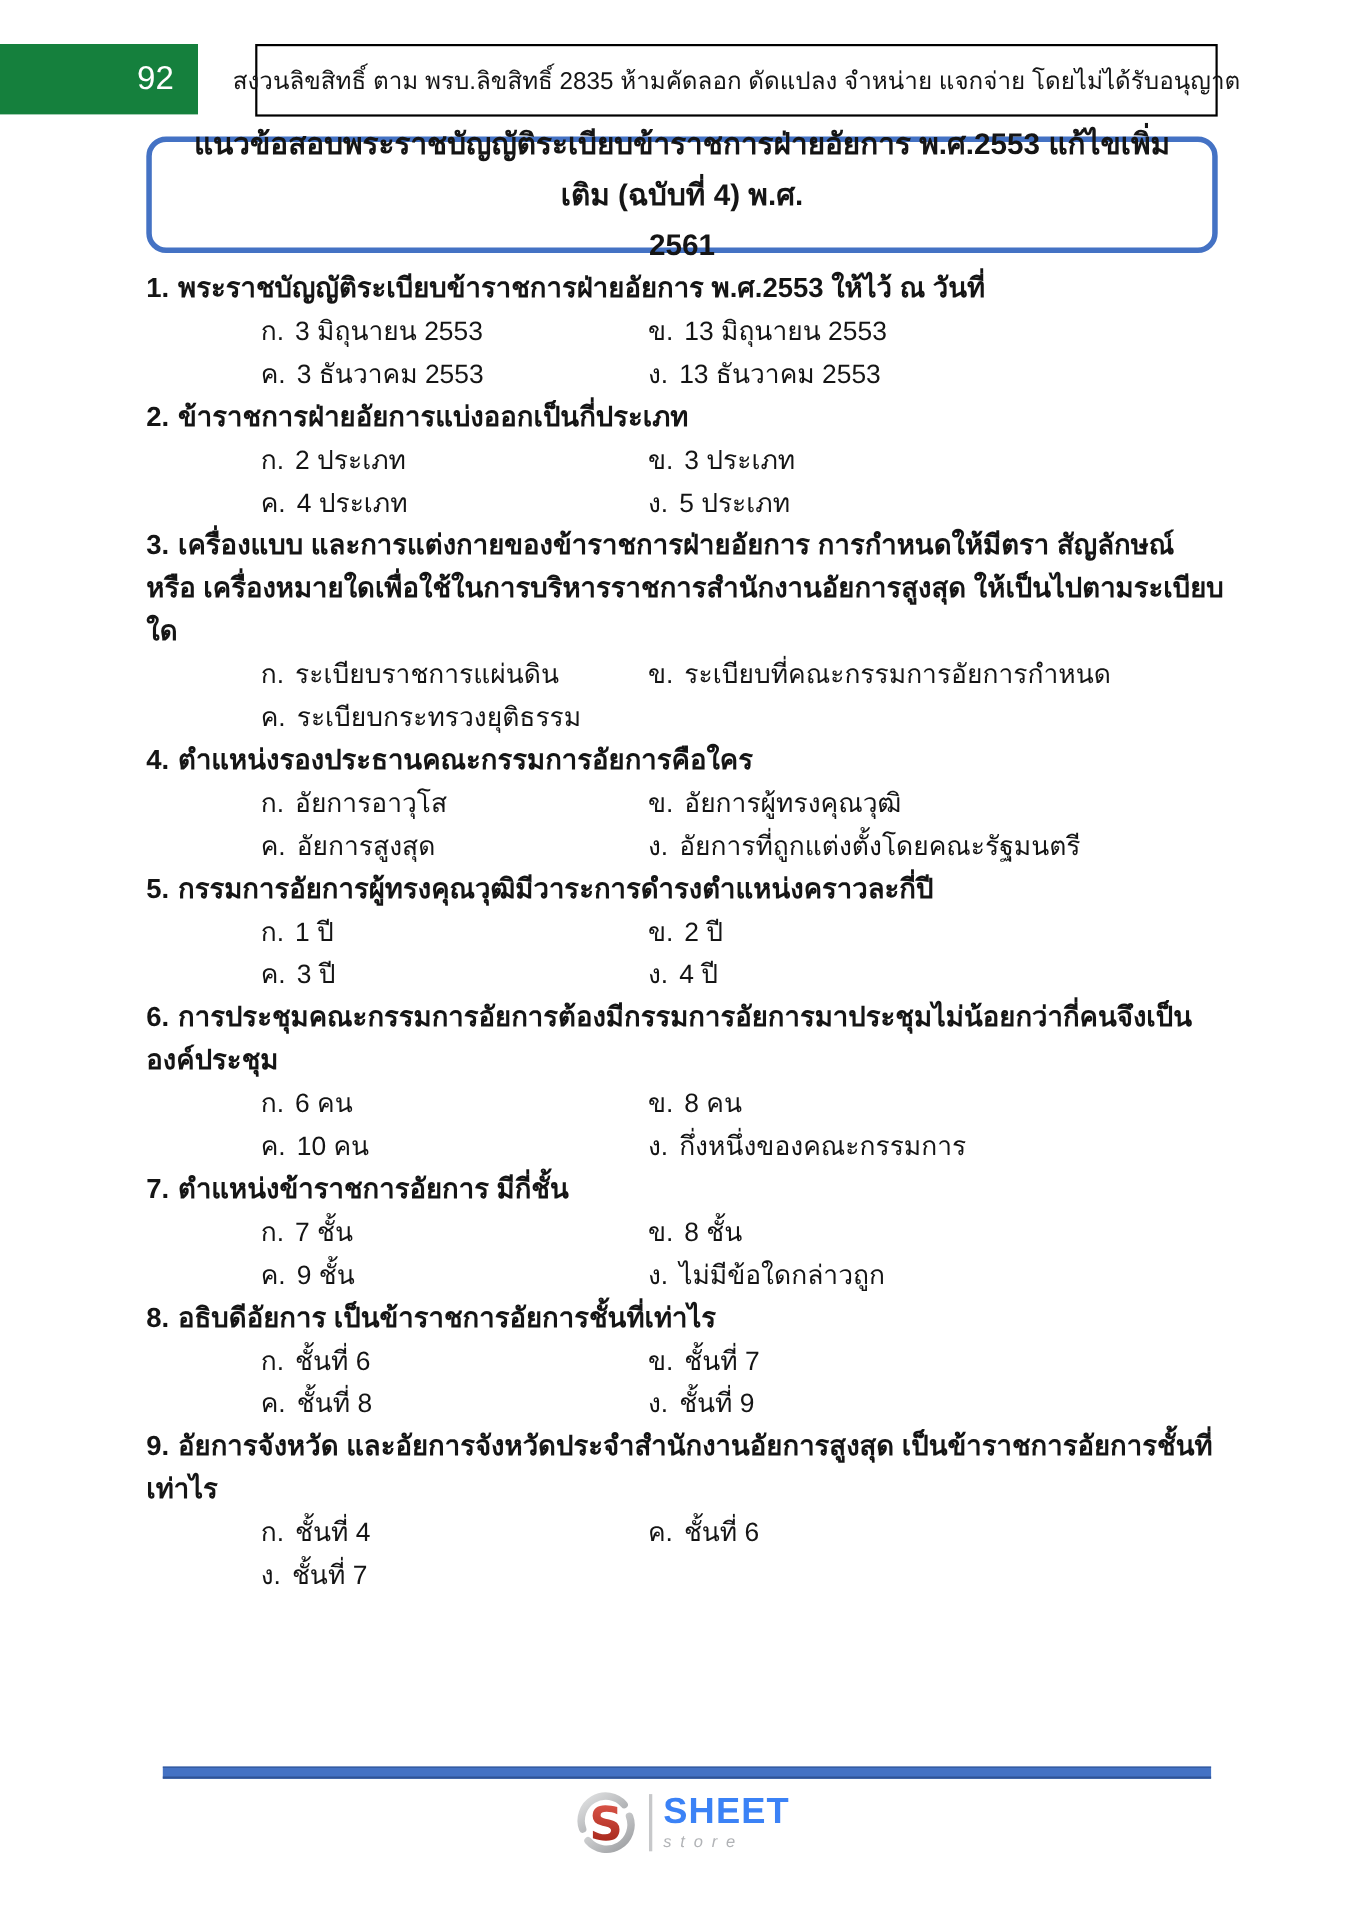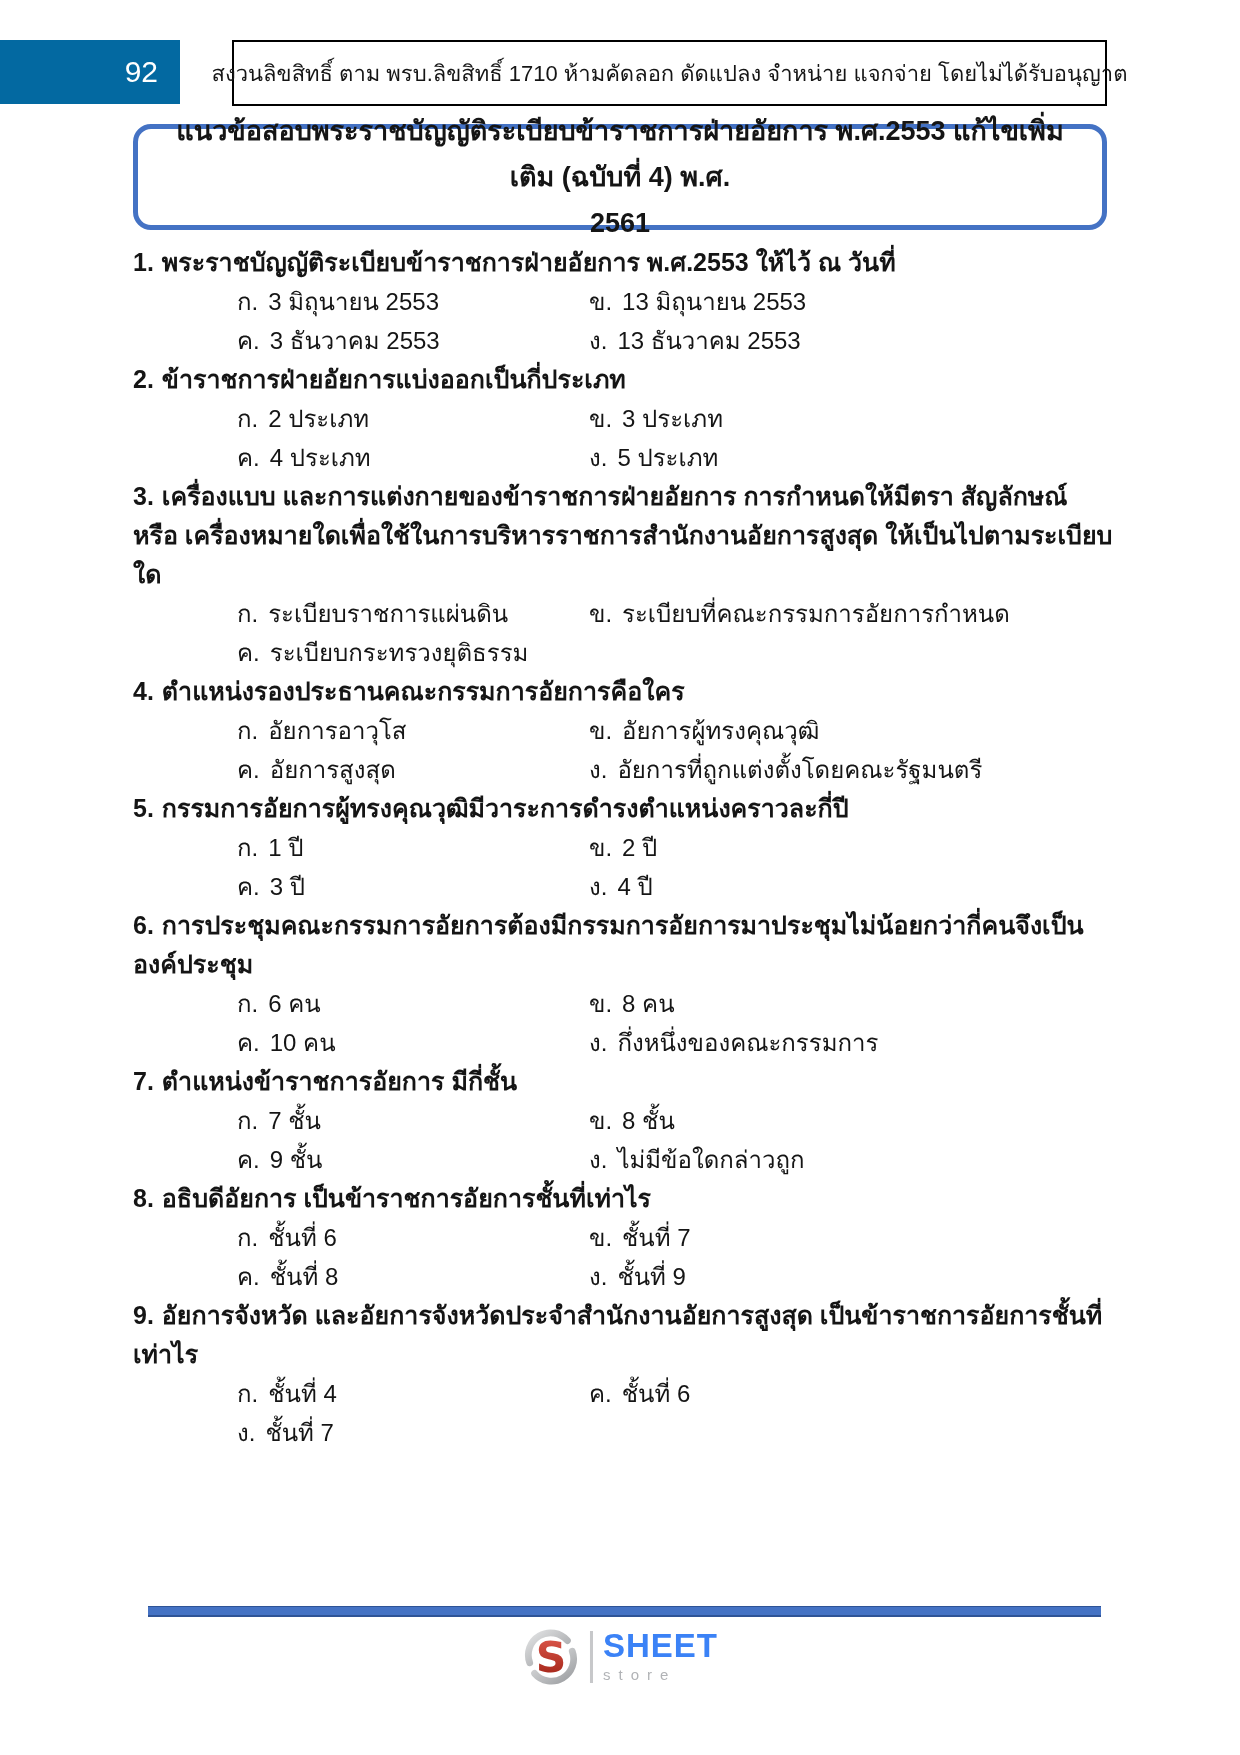--- a/index.html
+++ b/index.html
@@ -2,21 +2,21 @@
 <html><head>
 <meta charset="utf-8">
 <style>
   html,body{margin:0;padding:0;background:#ffffff;}
   .page{
     position:relative;width:1240px;height:1755px;background:#ffffff;overflow:hidden;
     font-family:"Liberation Sans","DejaVu Sans",sans-serif;color:#151515;
   }
   
   .page-num-box{
-    position:absolute;left:0;top:40px;width:180px;height:64px;background:#0369a1;
+    position:absolute;left:0;top:40px;width:180px;height:64px;background:#15803d;
     display:flex;align-items:center;justify-content:flex-end;
   }
   .page-num-box .num{color:#ffffff;font-size:30px;padding-right:22px;}
   .copyright-box{
     position:absolute;left:232px;top:40px;width:875px;height:66px;
     border:2px solid #000000;box-sizing:border-box;
     display:flex;align-items:center;justify-content:center;
   }
   .copyright-box .txt{font-size:22px;white-space:nowrap;}
   
@@ -41,33 +41,33 @@
     position:absolute;left:148px;top:1606px;width:953px;height:8px;
     background:#4472C4;border-top:1px solid #2e5396;border-bottom:2px solid #2e5396;
   }
   .logo{
     position:absolute;left:50%;top:1628px;transform:translateX(-50%);
     display:flex;align-items:center;gap:10px;
   }
   .logo-divider{width:3px;height:52px;background:#c7c8ca;}
   .logo-text{display:flex;flex-direction:column;justify-content:center;}
   .logo-brand{font-size:33px;font-weight:bold;color:#3b82f6;letter-spacing:1px;line-height:32px;}
-  .logo-sub{font-size:15px;color:#b1b3b6;letter-spacing:8px;line-height:20px;margin-top:3px;}
+  .logo-sub{font-size:15px;color:#b1b3b6;letter-spacing:8px;line-height:20px;margin-top:3px;font-style:italic;}
 </style>
 </head>
 <body>
 
 <div class="page">
 
   <div class="page-num-box">
     <span class="num">92</span>
   </div>
 
   <div class="copyright-box">
-    <span class="txt">สงวนลิขสิทธิ์ ตาม พรบ.ลิขสิทธิ์ 1710 ห้ามคัดลอก ดัดแปลง จำหน่าย แจกจ่าย โดยไม่ได้รับอนุญาต</span>
+    <span class="txt">สงวนลิขสิทธิ์ ตาม พรบ.ลิขสิทธิ์ 2835 ห้ามคัดลอก ดัดแปลง จำหน่าย แจกจ่าย โดยไม่ได้รับอนุญาต</span>
   </div>
 
   <div class="title-box">
     <div class="t-line">แนวข้อสอบพระราชบัญญัติระเบียบข้าราชการฝ่ายอัยการ พ.ศ.2553 แก้ไขเพิ่มเติม (ฉบับที่ 4) พ.ศ.</div>
     <div class="t-line">2561</div>
   </div>
 
   <div class="question-list">
       <div class="question">
         <div class="q-text"><span class="q-num">1.</span>พระราชบัญญัติระเบียบข้าราชการฝ่ายอัยการ พ.ศ.2553 ให้ไว้ ณ วันที่</div>

